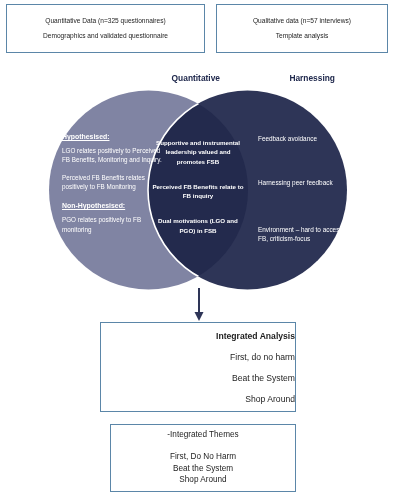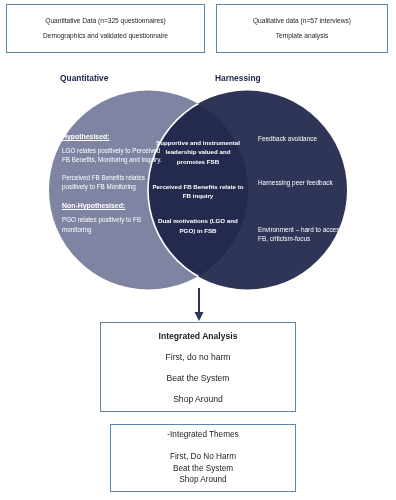--- a/index.html
+++ b/index.html
@@ -38,21 +38,21 @@
   }
   #quant-source-box { left: 6px;   top: 4px; width: 199px; height: 49px; }
   #qual-source-box  { left: 216px; top: 4px; width: 172px; height: 49px; }
 
   
   .venn-heading {
     position: absolute;
     font-size: 8.4px;
     font-weight: bold;
     color: #20294d;
-    text-align: left;
+    text-align: right;
     white-space: nowrap;
   }
   #venn-label-quantitative { left: 60px;  top: 73px; width: 160px; }
   #venn-label-qualitative  { left: 215px; top: 73px; width: 120px; }
 
   
   #venn-diagram {
     position: absolute;
     left: 0;
     top: 86px;
@@ -135,21 +135,21 @@
     position: absolute;
     left: 100px;
     top: 322px;
     width: 196px;
     height: 90px;
     box-sizing: border-box;
     border: 1.5px solid #5b86a8;
     background: #ffffff;
     display: flex;
     flex-direction: column;
-    align-items: center;
+    align-items: flex-end;
     justify-content: center;
     text-align: center;
   }
   #integrated-analysis-box .ttl {
     font-size: 8.6px;
     font-weight: bold;
     margin: 0 0 11px 0;
   }
   #integrated-analysis-box .itm {
     font-size: 8.6px;

